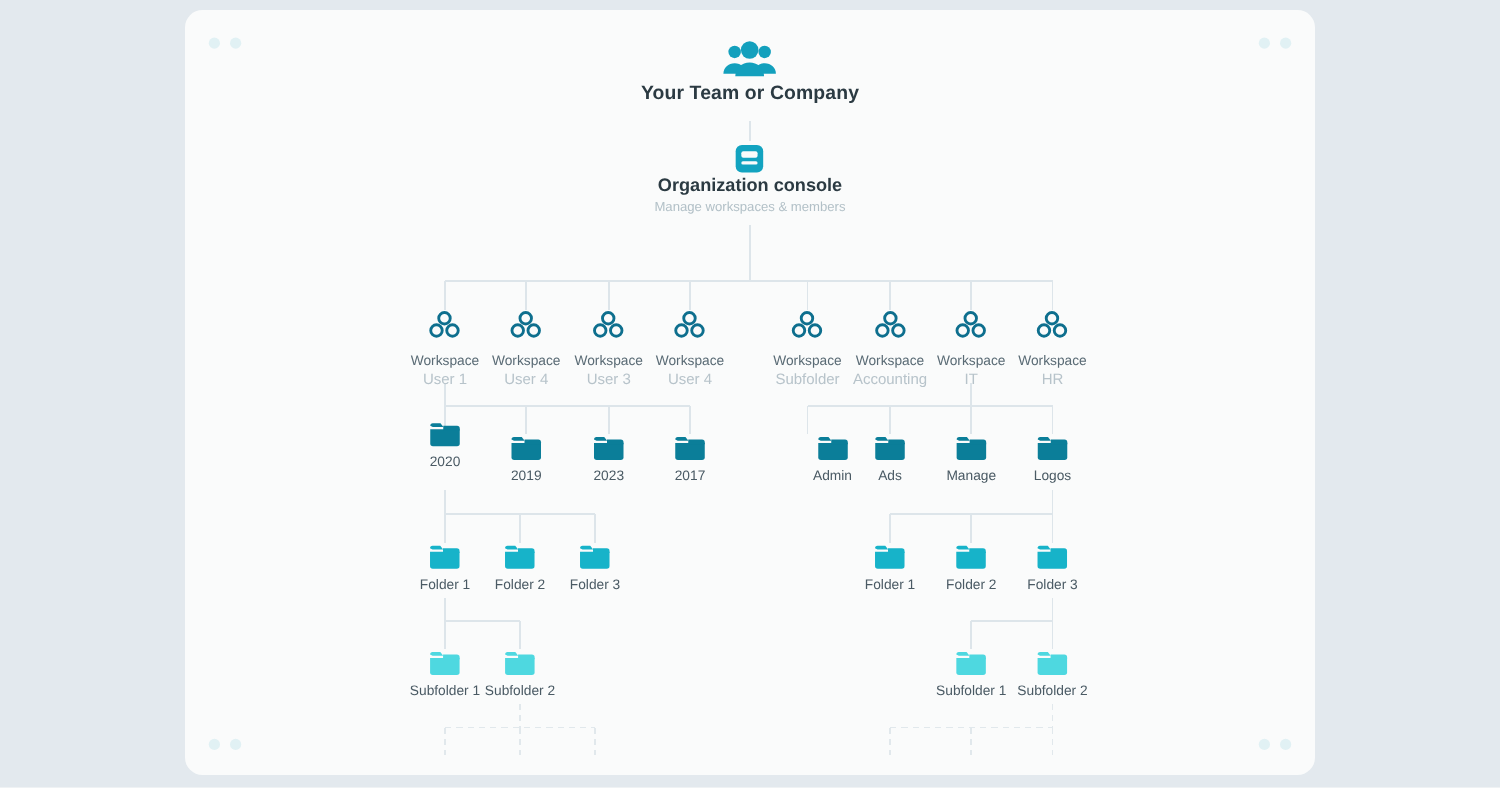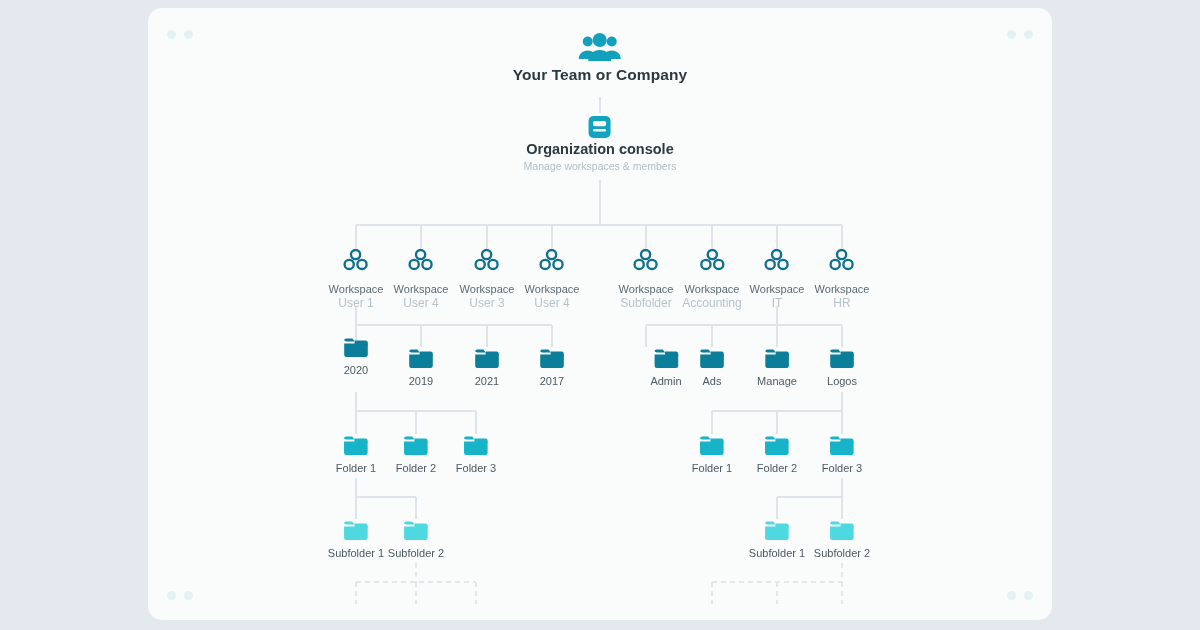--- a/index.html
+++ b/index.html
@@ -312,21 +312,21 @@
             <path fill="#0b7e99" d="M12.6 4.6h11a2.2 2.2 0 0 1 2.2 2.2v1.6H12.6z"></path>
           </svg></span>
         <div class="folder-label">2019</div>
       </div>
       <div class="node" style="left: 487px; top: 347px;">
         <span class="glyph"><svg width="28" height="24" viewBox="0 0 28 24">
             <path fill="#0b7e99" d="M2.2 4.6a2 2 0 0 1 2-2h6.2l2.3 2.9H4.2z"></path>
             <path fill="#0b7e99" d="M2.2 7.4h23.6v11.4a2.2 2.2 0 0 1-2.2 2.2H4.4a2.2 2.2 0 0 1-2.2-2.2z"></path>
             <path fill="#0b7e99" d="M12.6 4.6h11a2.2 2.2 0 0 1 2.2 2.2v1.6H12.6z"></path>
           </svg></span>
-        <div class="folder-label">2021</div>
+        <div class="folder-label">2023</div>
       </div>
       <div class="node" style="left: 552px; top: 347px;">
         <span class="glyph"><svg width="28" height="24" viewBox="0 0 28 24">
             <path fill="#0b7e99" d="M2.2 4.6a2 2 0 0 1 2-2h6.2l2.3 2.9H4.2z"></path>
             <path fill="#0b7e99" d="M2.2 7.4h23.6v11.4a2.2 2.2 0 0 1-2.2 2.2H4.4a2.2 2.2 0 0 1-2.2-2.2z"></path>
             <path fill="#0b7e99" d="M12.6 4.6h11a2.2 2.2 0 0 1 2.2 2.2v1.6H12.6z"></path>
           </svg></span>
         <div class="folder-label">2017</div>
       </div>
       <div class="node" style="left: 666px; top: 347px;">

